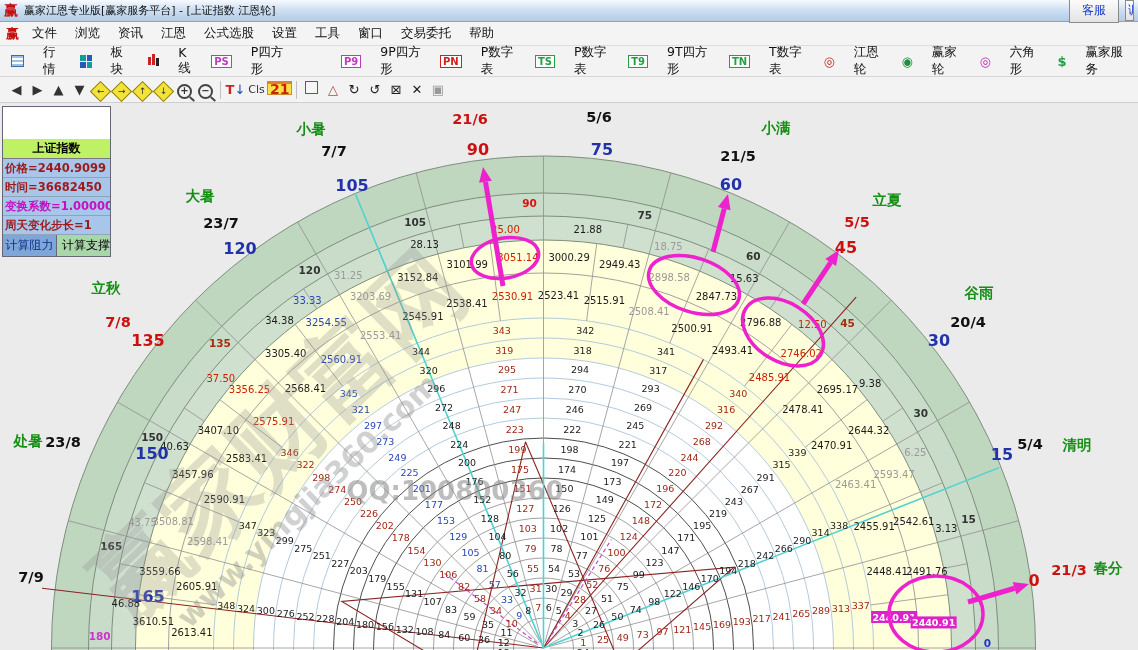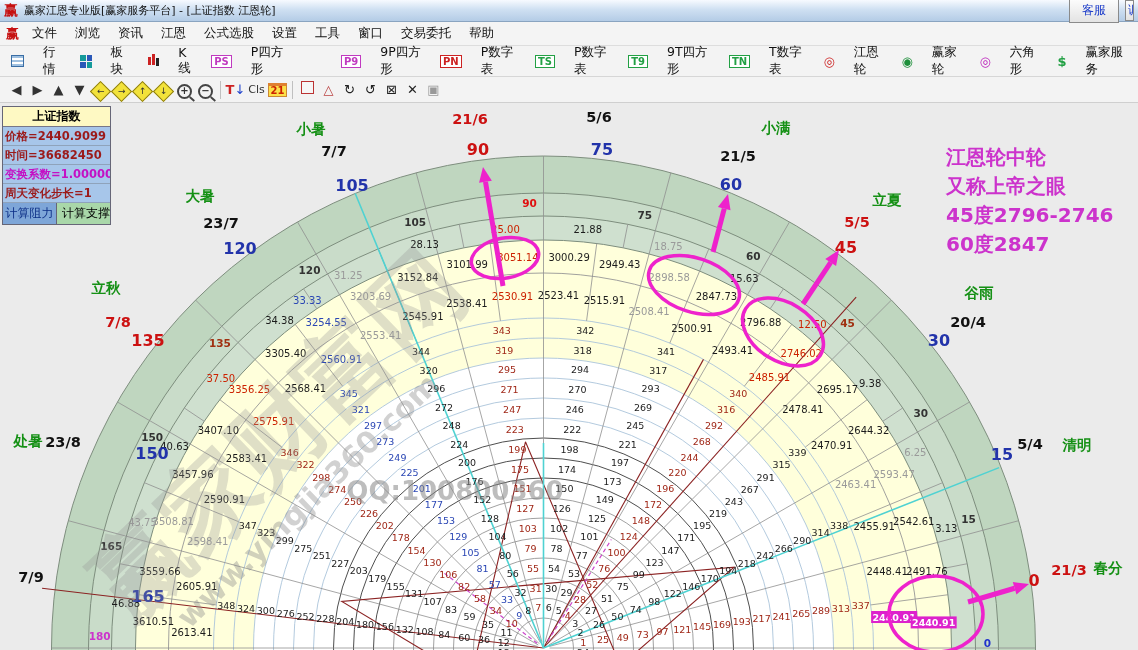--- a/index.html
+++ b/index.html
@@ -45,30 +45,30 @@
   .dia{display:inline-block;width:13px;height:13px;background:#f2e23a;border:1px solid #8a7a10;
     transform:rotate(45deg);font-size:9px;line-height:13px;color:#333;}
   .dia>span{display:inline-block;transform:rotate(-45deg);}
   .mag{position:relative;display:inline-block;width:11px;height:11px;border:2px solid #444;
     border-radius:50%;font-size:10px;line-height:9px;color:#333;font-weight:bold;}
   .mag::after{content:"";position:absolute;width:6px;height:2px;background:#444;
     right:-5px;bottom:-3px;transform:rotate(40deg);}
   .tdown .t{color:#cc2222;font-weight:bold}.tdown .d{color:#2244cc;}
   .cls-btn{font-size:11px;color:#333;}
   .cal{display:inline-block;border:1px solid #cc8833;border-top:3px solid #e08030;background:#fde047;
-    color:#cc2200;font-size:10px;font-weight:bold;line-height:10px;padding:0 2px;}
+    color:#cc2200;font-size:14px;font-weight:bold;line-height:10px;padding:0 2px;}
   .rsq{display:inline-block;width:11px;height:11px;border:1px solid #bb3333;background:#f6f6f6;}
   .rtri{color:#bb4444;}
   .grayic{color:#999;}
   .chart{position:relative;width:1138px;height:550px;background:#ebebeb;}
   .chart svg{position:absolute;left:0;top:0;}
   .info-panel{position:absolute;left:2px;top:3px;width:107px;font-size:12px;
     border:1px solid #667;background:#fff;z-index:5;}
-  .panel-header{background:#fef9c3;color:#000;font-weight:bold;text-align:center;
-    padding:1px 0;border-bottom:1px solid #778;}
+  .panel-header{background:#bef264;color:#000;font-weight:bold;text-align:center;
+    padding:1px 0;border-bottom:1px solid #778;margin-top:32px;}
   .panel-row{background:#a7c6ea;color:#9b1a1a;padding:2px 2px 1px 2px;border-bottom:1px solid #8fa3bb;
     white-space:nowrap;overflow:hidden;font-weight:bold;font-size:11.5px;}
   .panel-row.magenta{color:#c410c4;}
   .panel-btns{display:flex;font-size:12px;}
   .btn-resist{flex:1;background:#7ea6d8;color:#0c2f86;text-align:center;padding:2px 0;border-right:1px solid #667;}
   .btn-support{flex:1;background:#a9d7a9;color:#000;text-align:right;padding:2px 0;}
   .note{position:absolute;left:946px;top:40px;color:#cc33cc;font-size:20px;font-weight:bold;
     line-height:29px;z-index:4;white-space:nowrap;}
   text{font-family:"DejaVu Sans","Liberation Sans",sans-serif;}
 </style>
@@ -572,19 +572,13 @@
         <div class="panel-row ">时间=36682450</div>
         <div class="panel-row magenta">变换系数=1.00000</div>
         <div class="panel-row ">周天变化步长=1</div>
       </div>
     <div class="panel-btns">
       <div class="btn-resist">计算阻力</div>
       <div class="btn-support">计算支撑</div>
     </div>
   </div>
 
-  <div class="note" id="note">
-      <div>江恩轮中轮</div>
-      <div>又称上帝之眼</div>
-      <div>45度2796-2746</div>
-      <div>60度2847</div>
-    </div>
 </div>
 
 </body></html>

